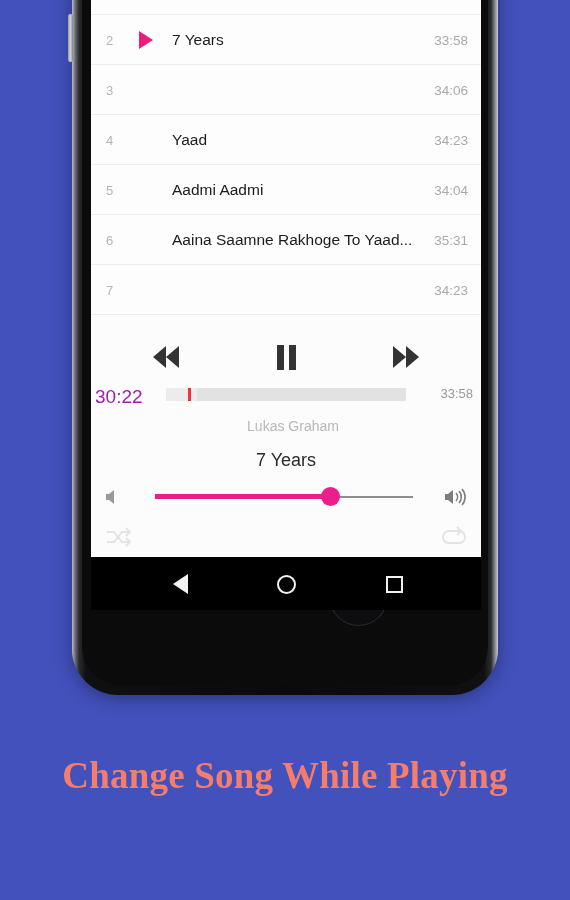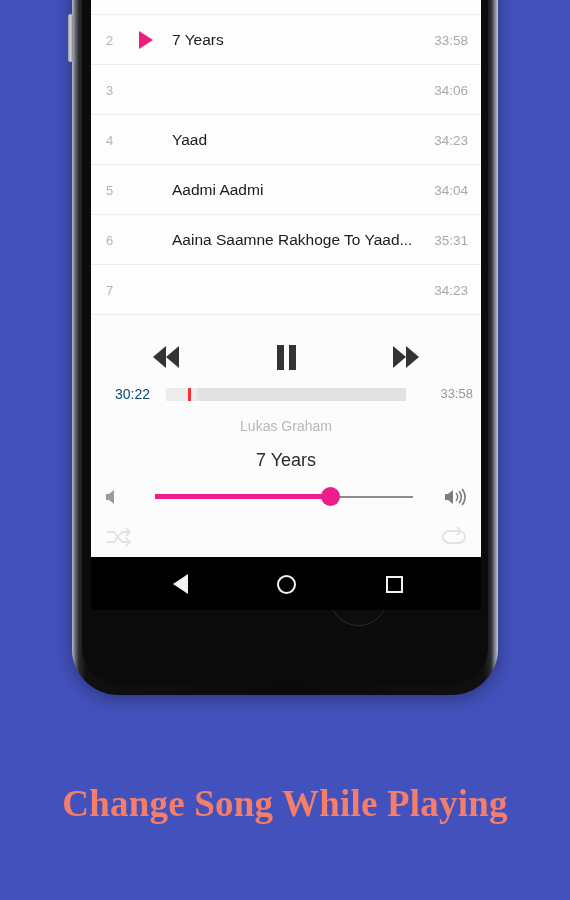--- a/index.html
+++ b/index.html
@@ -170,23 +170,23 @@
 
   
   #seek-row {
     position: absolute;
     left: 0; top: 52px;
     width: 390px;
     height: 26px;
   }
   #seek-time-current {
     position: absolute;
-    left: 24px; top: 4px;
-    font-size: 14px;
-    color: #0c4a6e;
+    left: 4px; top: 4px;
+    font-size: 19px;
+    color: #a21caf;
   }
   #seek-time-total {
     position: absolute;
     right: 8px; top: 4px;
     font-size: 13px;
     color: #989898;
   }
   #seek-track {
     position: absolute;
     left: 75px;
@@ -209,20 +209,21 @@
     background: #f0323c;
   }
 
   #artist-name {
     position: absolute;
     left: 0; top: 88px;
     width: 390px;
     text-align: center;
     font-size: 14px;
     color: #b8b8b8;
+    padding-left: 7px;
   }
   #song-title {
     position: absolute;
     left: 0; top: 120px;
     width: 390px;
     text-align: center;
     font-size: 18px;
     color: #2a2a2a;
   }
 
@@ -318,21 +319,21 @@
   .nav-square {
     width: 17px; height: 17px;
     border: 2px solid #f2f2f2;
     box-sizing: border-box;
   }
 
   
   #caption {
     position: absolute;
     left: 0;
-    top: 782px;
+    top: 754px;
     width: 570px;
     text-align: center;
     font-family: "Liberation Serif", serif;
     font-weight: bold;
     font-size: 37px;
     color: #f47e6b;
     letter-spacing: 0.2px;
   }
 </style>
 </head>

